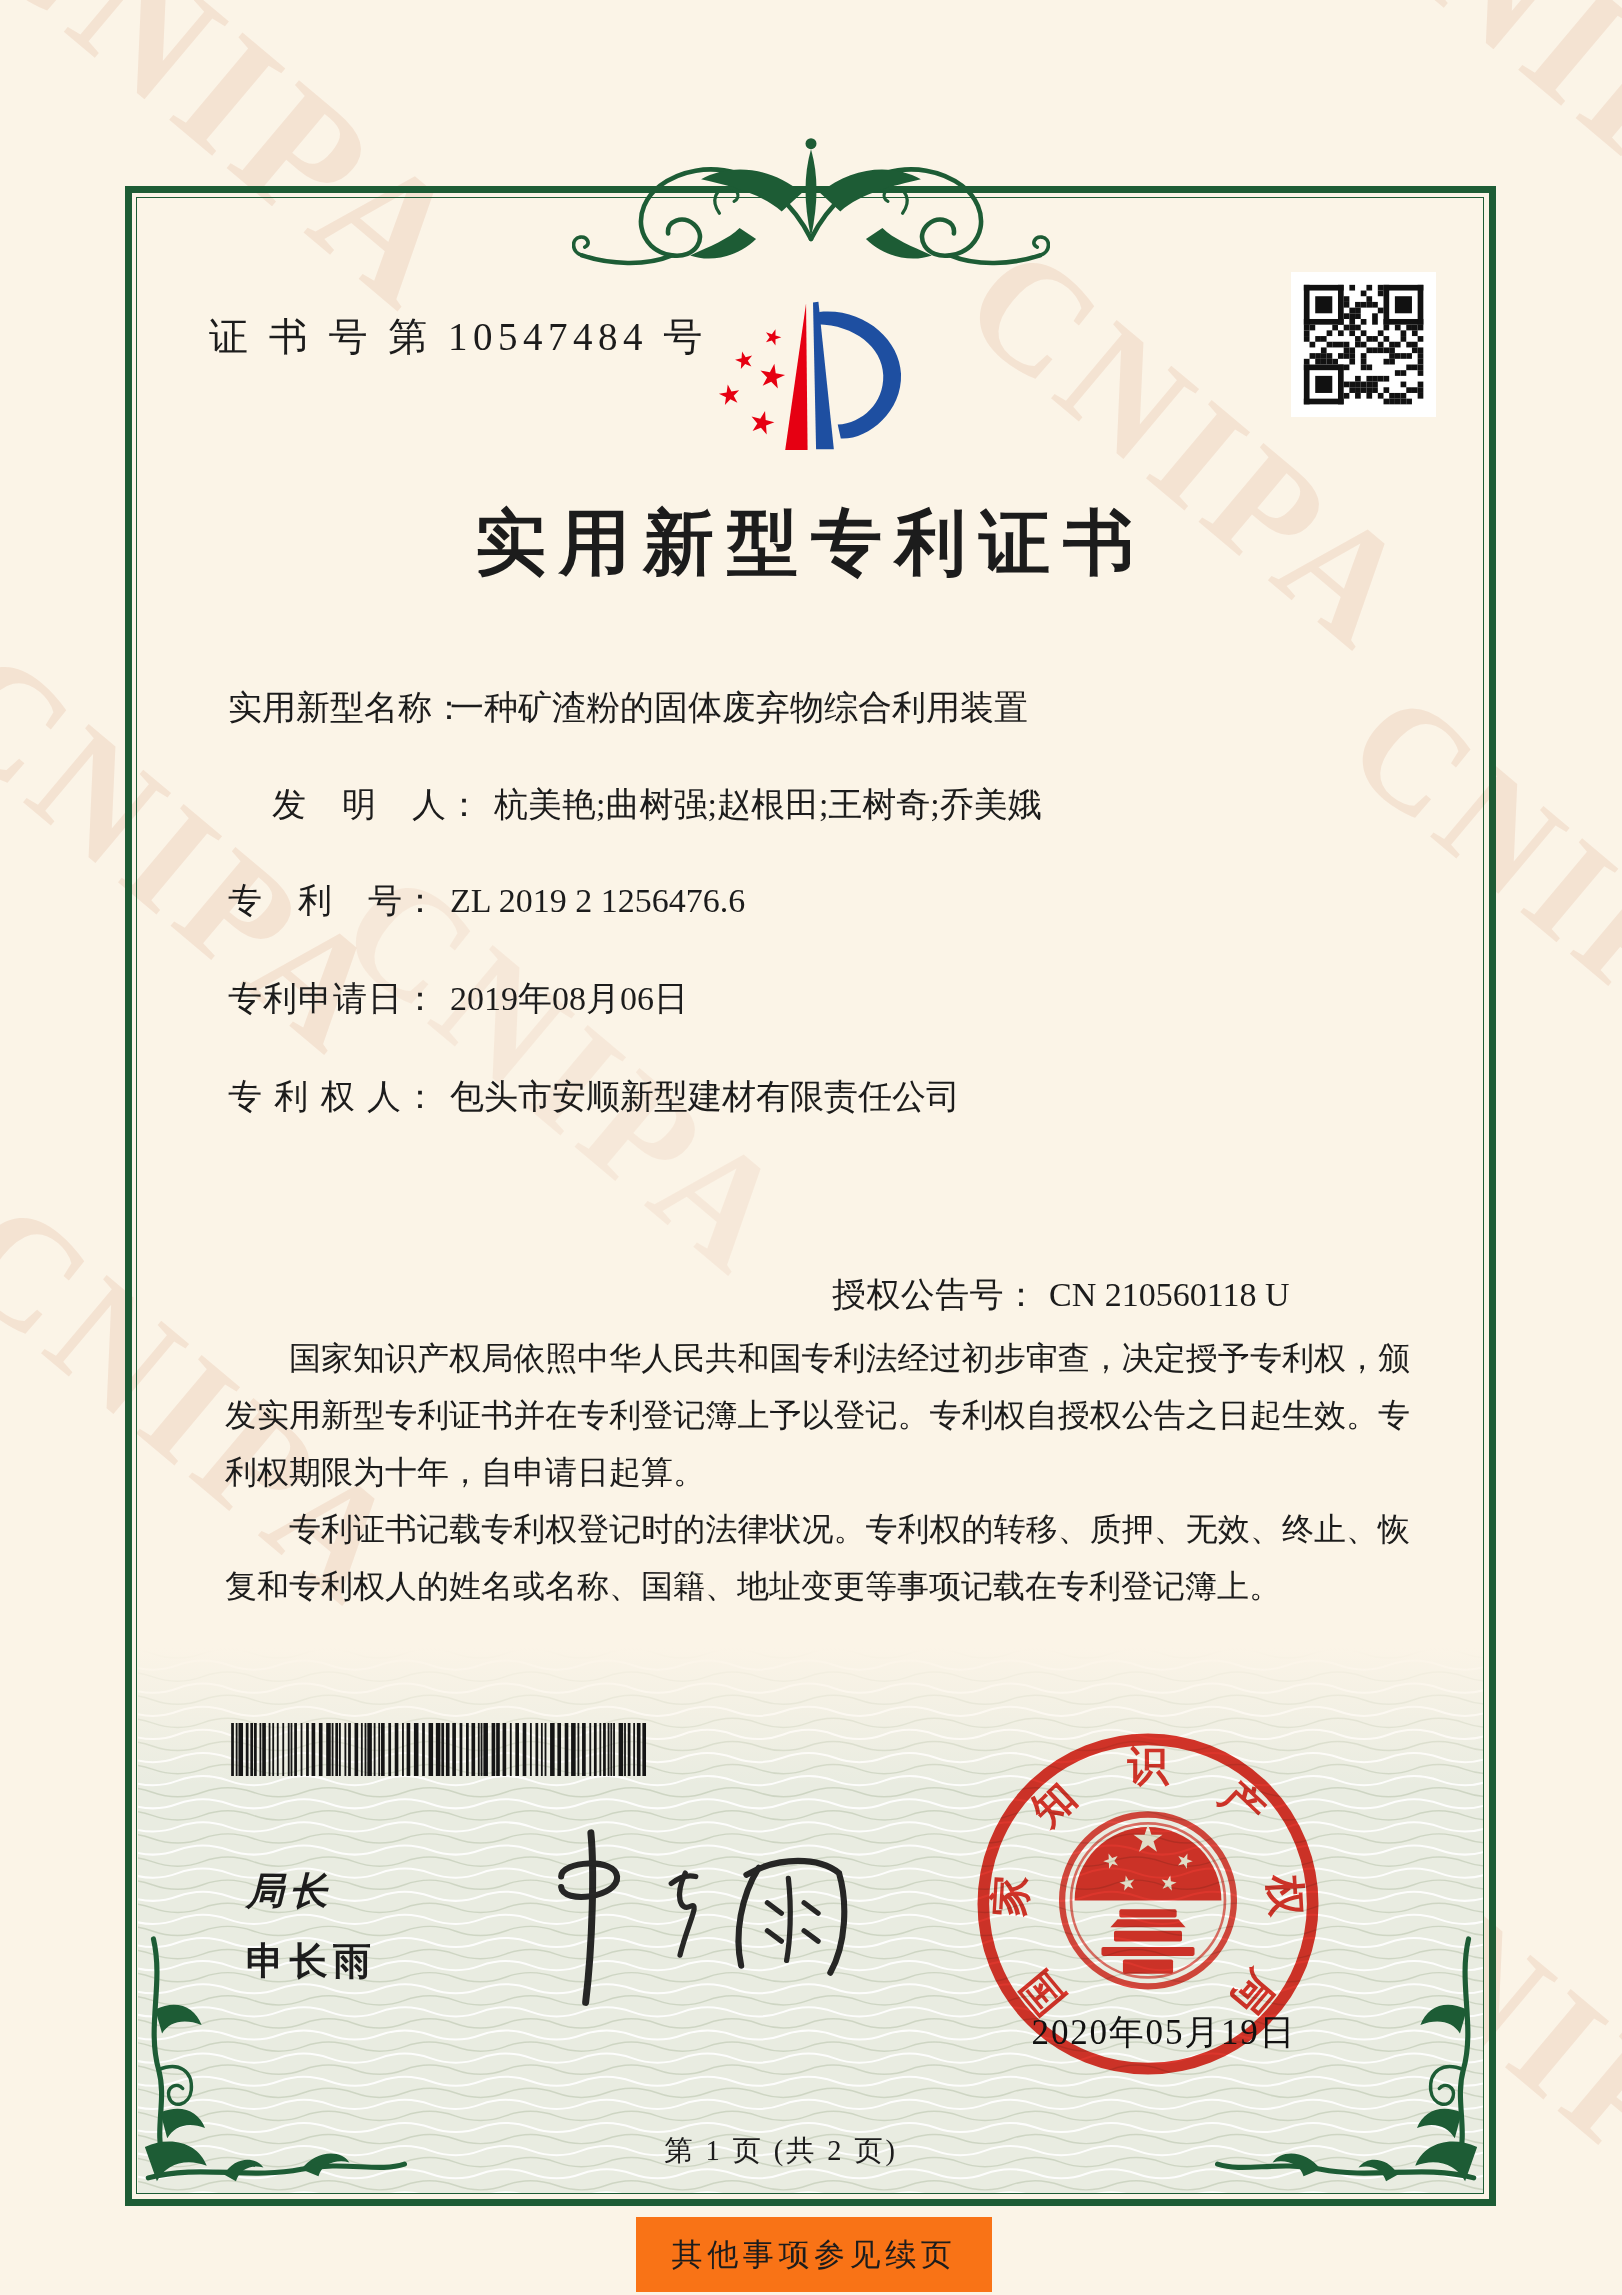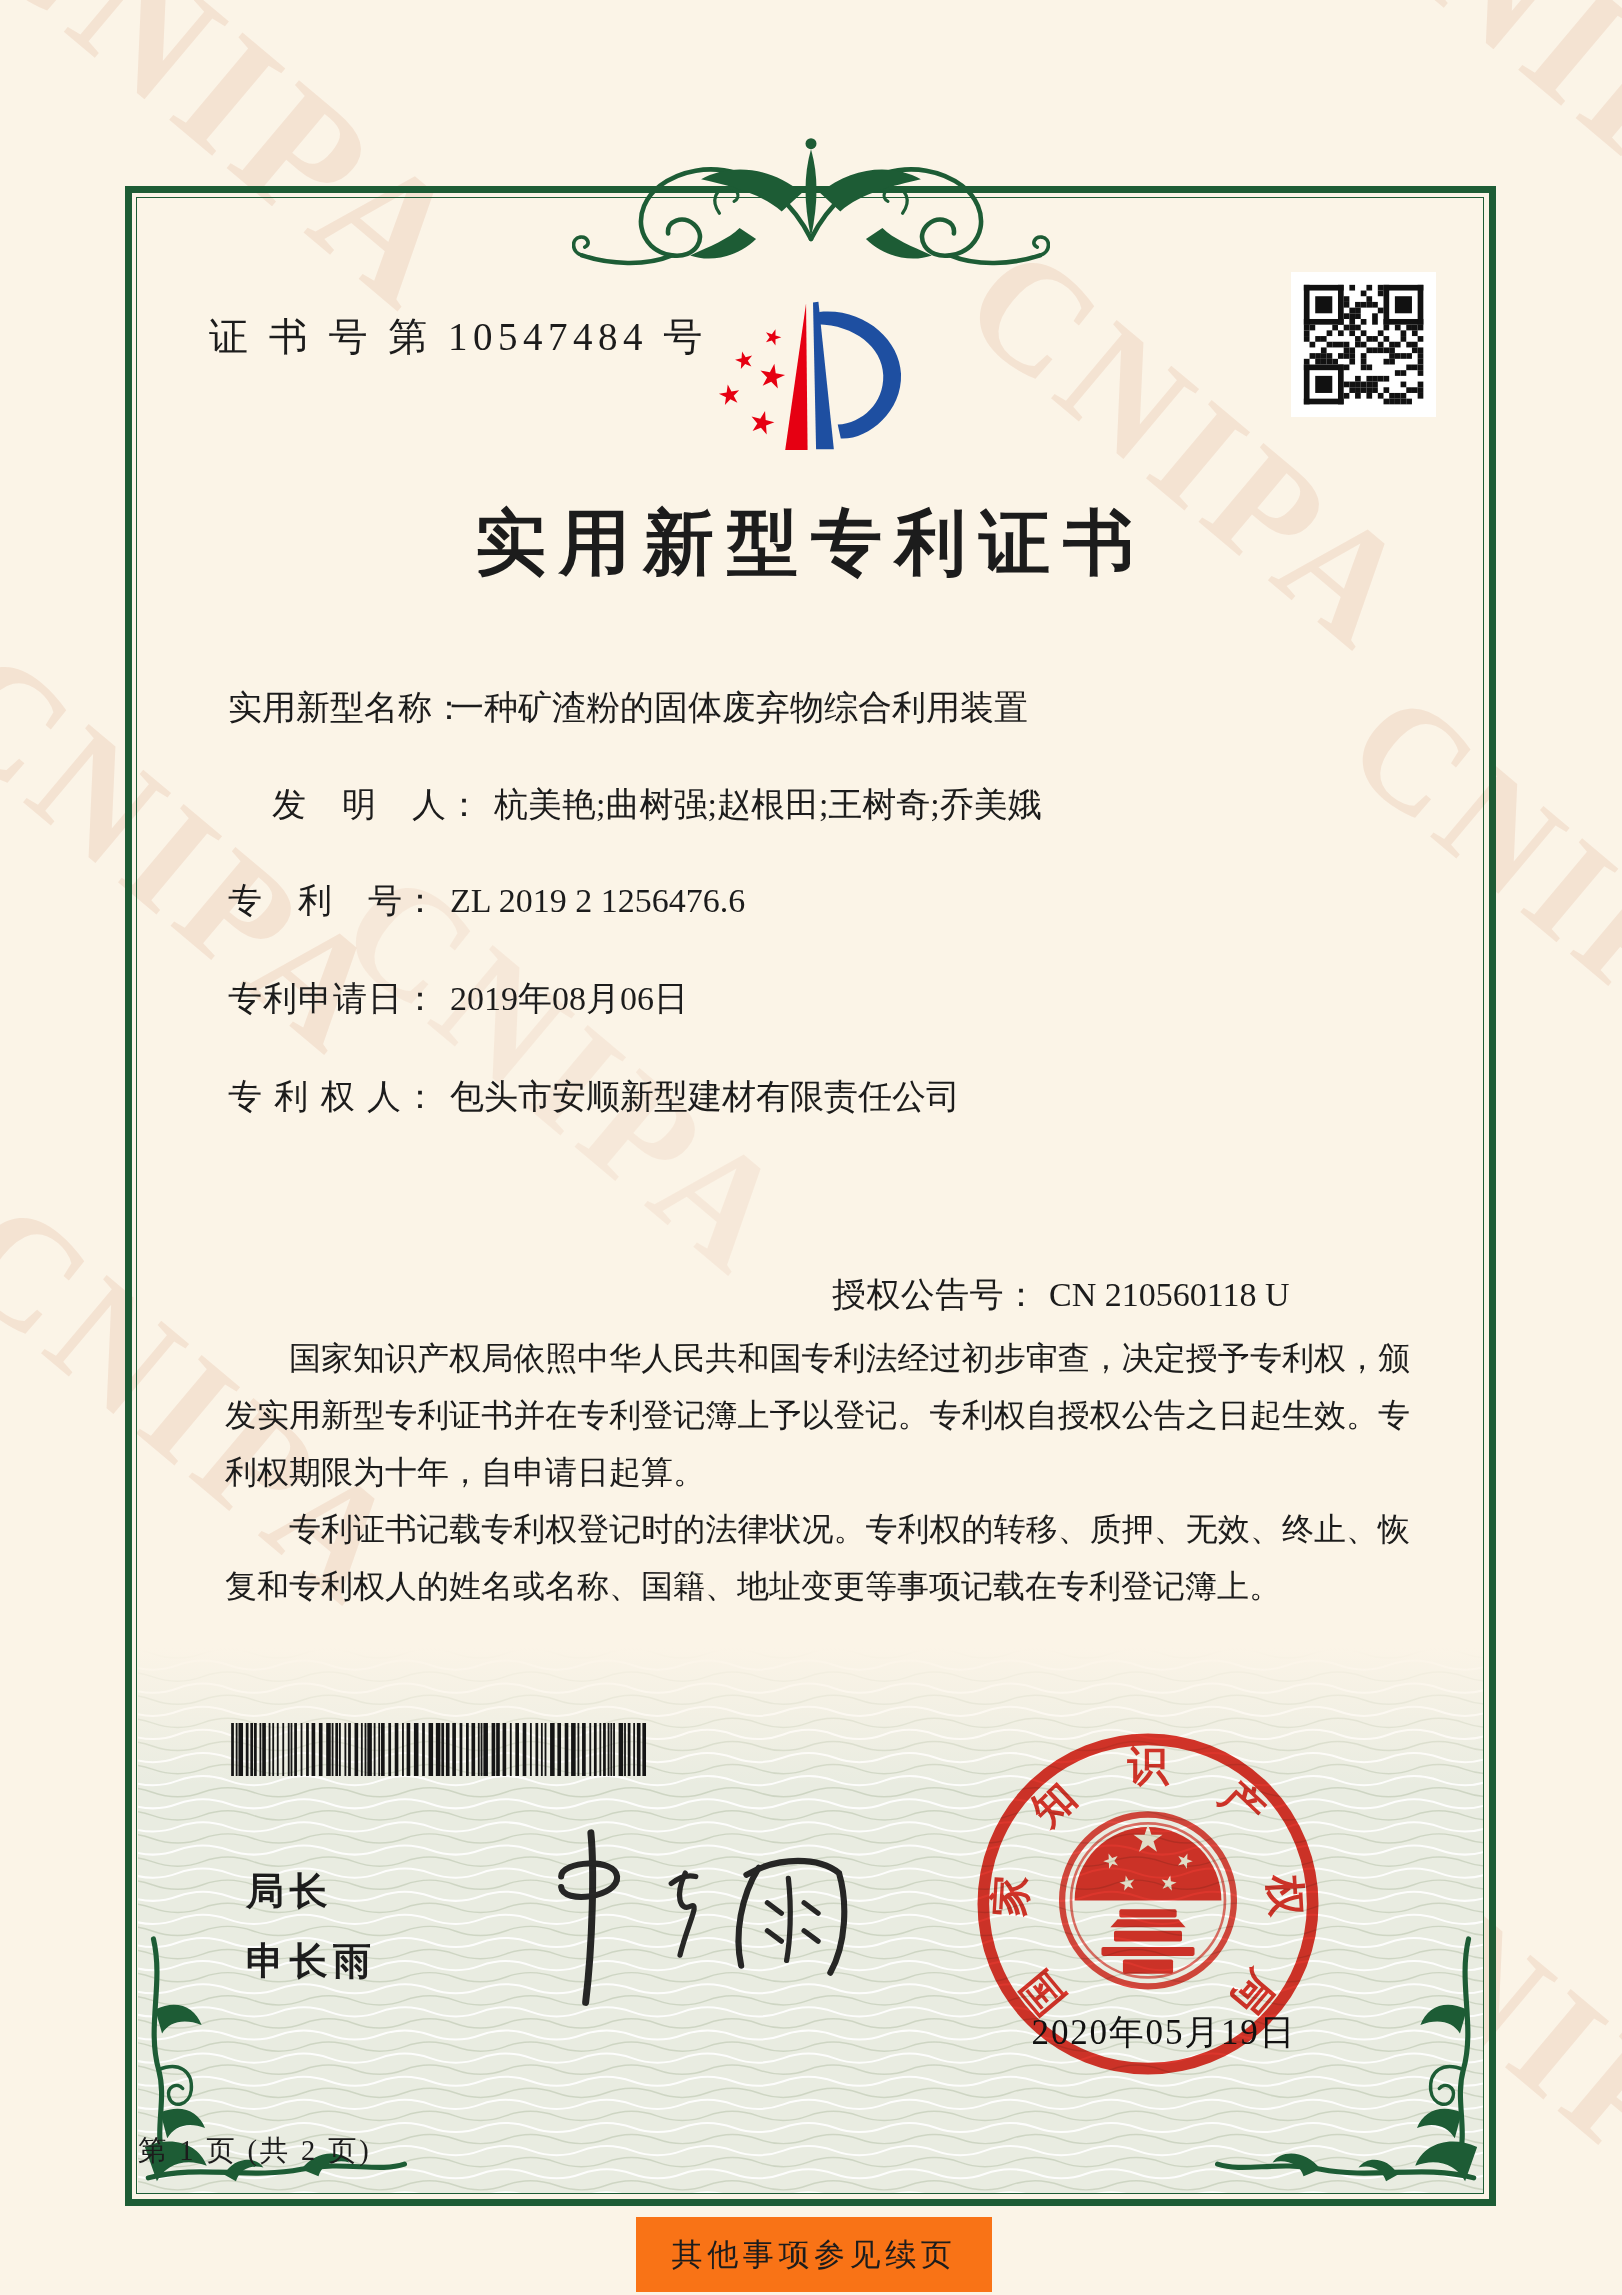--- a/index.html
+++ b/index.html
@@ -43,21 +43,21 @@
       line-height:57px;text-align:justify;}
   .body-text p{margin:0;text-indent:2em;}
   
   .barcode{position:absolute;left:230px;top:1723px;width:419px;height:53px;}
   .director{position:absolute;left:246px;font-size:38px;font-weight:bold;
       font-family:"Liberation Sans","DejaVu Sans",sans-serif;letter-spacing:5.5px;}
   .signature{position:absolute;left:500px;top:1820px;}
   .seal{position:absolute;left:969px;top:1725px;mix-blend-mode:multiply;opacity:.95;}
   .seal-date{position:absolute;left:1017px;top:2009px;width:294px;text-align:center;
       font-size:35px;letter-spacing:1.8px;color:#111;}
-  .page-info{position:absolute;left:138px;top:2132px;width:1286px;text-align:left;
+  .page-info{position:absolute;left:138px;top:2132px;width:1286px;text-align:center;
       font-size:28.5px;letter-spacing:2.8px;}
   .footer-note{position:absolute;left:636px;top:2217px;width:356px;height:75px;background:#f97316;
       text-align:center;line-height:75px;font-size:31px;letter-spacing:4.6px;}
 </style>
 </head>
 <body>
 
 <div class="page">
 
   <div class="wm" style="left:-73px;top:-13.8px;font-size:174px;">CNIPA</div>
@@ -446,21 +446,21 @@
       <rect x="415" y="0" width="2" height="58" fill="#151515"></rect>
       <rect x="418" y="0" width="2" height="58" fill="#151515"></rect>
       <rect x="424" y="0" width="5" height="58" fill="#151515"></rect>
       <rect x="430" y="0" width="2" height="58" fill="#151515"></rect>
       <rect x="434" y="0" width="3" height="58" fill="#151515"></rect>
       <rect x="440" y="0" width="2" height="58" fill="#151515"></rect>
       <rect x="444" y="0" width="4" height="58" fill="#151515"></rect>
       <rect x="450" y="0" width="4" height="58" fill="#151515"></rect>
     </svg>
 
-  <div class="director" style="top:1866px;">局长</div>
+  <div class="director" style="top:1866px;font-style:italic;">局长</div>
   <div class="director" style="top:1936px;">申长雨</div>
 
   <svg class="signature" width="367" height="197" viewBox="0 0 420 220">
     <g fill="none" stroke="#161616" stroke-width="8" stroke-linecap="round" opacity=".92">
       <path d="M104,12 C108,52 106,140 98,206"></path>
       <path d="M70,62 C70,44 132,40 134,62 C136,86 72,94 70,74" stroke-width="7"></path>
       <path d="M196,70 C206,62 216,60 224,62" stroke-width="6"></path>
       <path d="M212,58 C200,84 206,102 218,96 C230,90 214,118 206,152" stroke-width="6"></path>
       <path d="M296,52 C276,84 268,128 276,164" stroke-width="7"></path>
       <path d="M282,60 C320,38 366,40 388,58 C398,92 396,140 378,172" stroke-width="7"></path>

